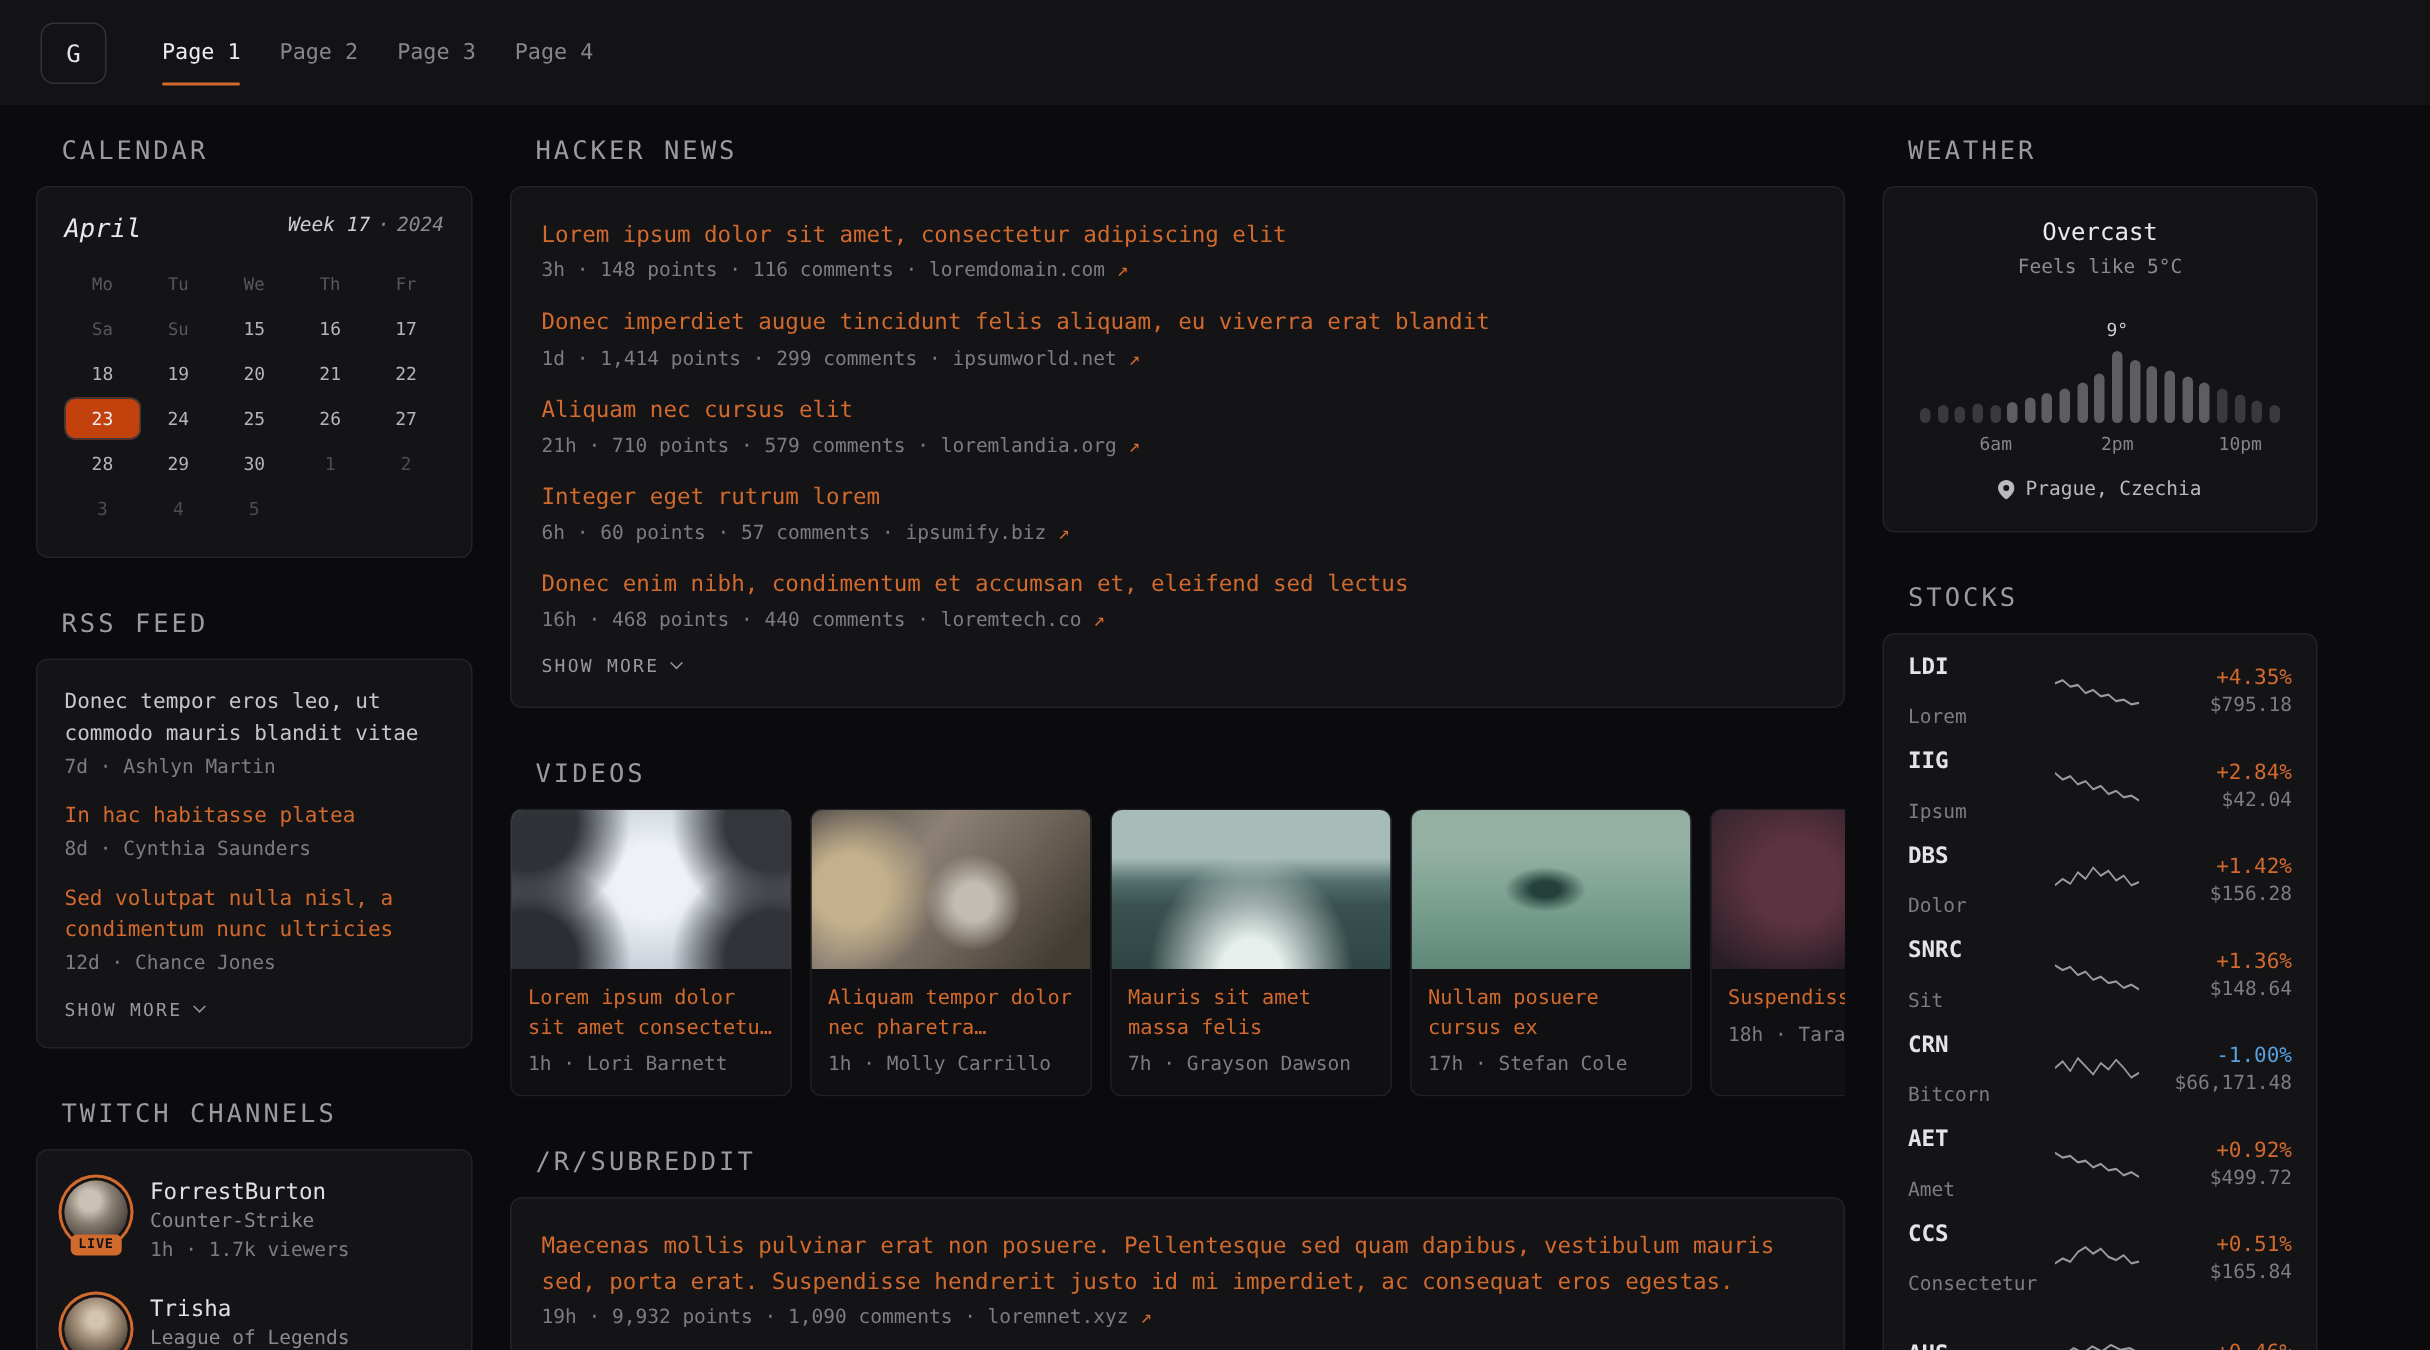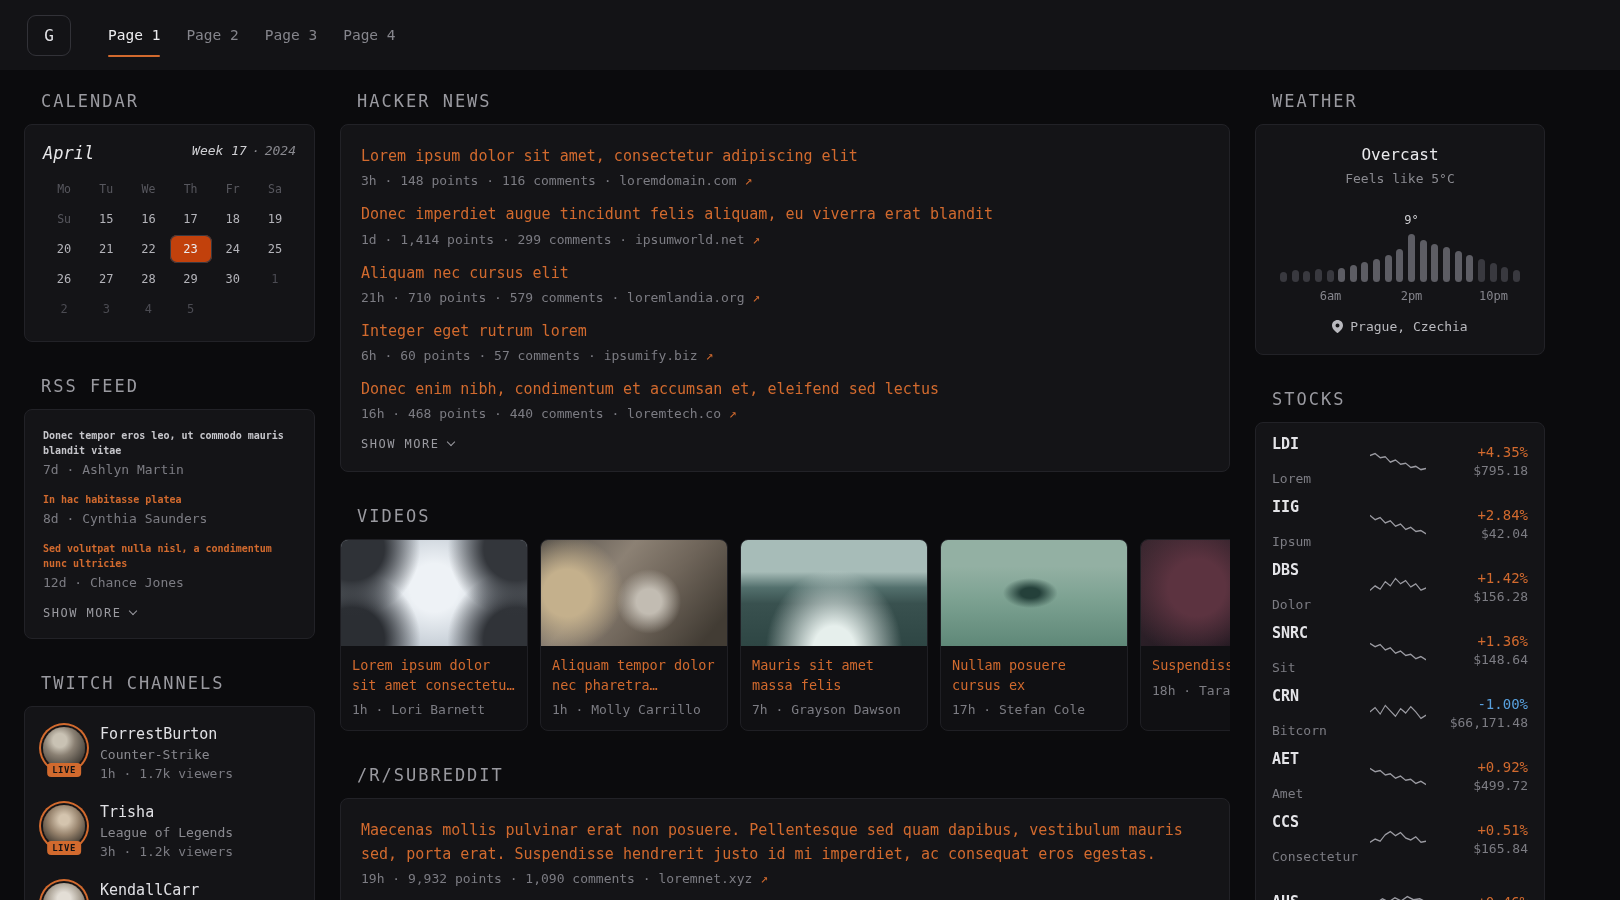--- a/index.html
+++ b/index.html
@@ -31,29 +31,29 @@
   .show-more { margin-top:16px; font-size:12px; letter-spacing:1.5px; color:#9a9aa0; display:flex; align-items:center; cursor:pointer; }
   .chev { width:6px; height:6px; border-right:1.5px solid currentColor; border-bottom:1.5px solid currentColor; transform:rotate(45deg); margin-left:8px; margin-top:-4px; }
   
   .calendar-card { padding:18px; }
   .cal-head { display:flex; align-items:flex-start;font-style:italic; }
   .cal-month { font-size:17px; color:#e8e8ea; }
   .cal-week { margin-left:auto; font-size:13px; }
   .cal-week-strong { color:#cfcfd3; }
   .cal-dim, .cal-sep { color:#8a8a90; }
   .cal-sep { padding:0 5px; }
-  .cal-grid { display:grid; grid-template-columns:repeat(6,1fr); margin-top:12px; row-gap:2px; text-align:center; }
+  .cal-grid { display:grid; grid-template-columns:repeat(5,1fr); margin-top:12px; row-gap:2px; text-align:center; }
   .cal-dow { font-size:11.5px; color:#57575e; padding:7px 0; }
   .cal-day { font-size:12px; color:#b4b4ba; padding:5px 0; line-height:18px; border-radius:7px; cursor:pointer; }
   .cal-day.sel { background:#c2410c; color:#ececf0; box-shadow:inset 0 0 0 1px #393940; }
   .cal-day.muted { color:#4b4b52; }
   
   .pad-card { padding:18px; }
   .feed-item + .feed-item { margin-top:15px; }
-  .feed-title { font-size:10px; line-height:1.5; color:var(--accent); cursor:pointer;font-weight:bold; }
+  .feed-title { font-size:14px; line-height:1.5; color:var(--accent); cursor:pointer; }
   .feed-title.visited { color:#c6c6cb; }
   .feed-item .meta { margin-top:4px; }
   
   .tw-row { display:flex; gap:15px; align-items:flex-start; cursor:pointer; }
   .tw-row + .tw-row { margin-top:22px; }
   .tw-avatar-wrap { position:relative; flex:none; margin-top:2px; }
   .tw-avatar { width:42px; height:42px; border-radius:50%; box-shadow:0 0 0 2px #141417, 0 0 0 4px var(--accent); }
   .av-1 { background:radial-gradient(circle at 40% 32%,#c9c2b4 0 18%,#8a8073 40%,#46413a 75%,#24211d); }
   .av-2 { background:radial-gradient(circle at 50% 35%,#d4c4ae 0 15%,#96826c 45%,#3e3830 80%); }
   .av-3 { background:radial-gradient(circle at 50% 38%,#e3ded6 0 20%,#a89f92 50%,#55504a 85%); }

